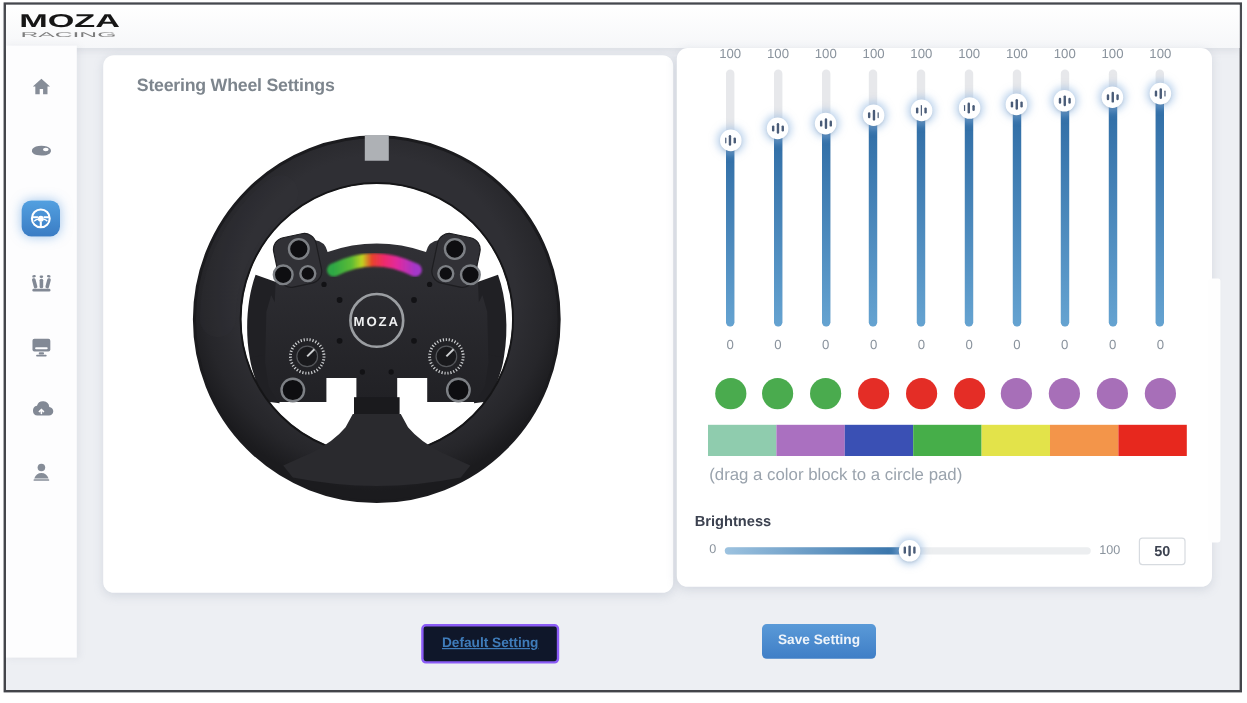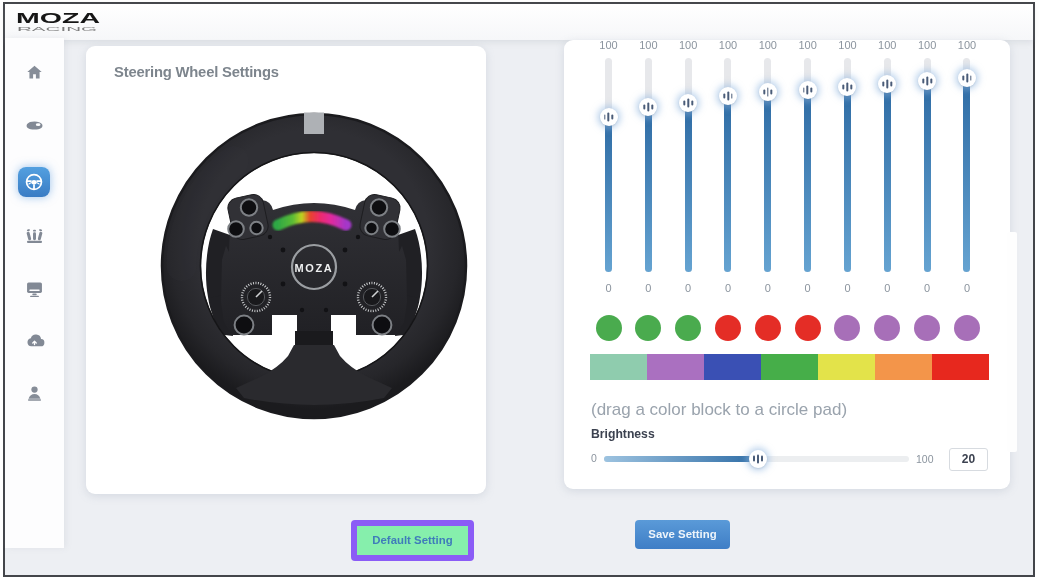--- a/index.html
+++ b/index.html
@@ -14,58 +14,58 @@
   
   #sidebar{position:absolute;left:0;top:34px;width:59px;height:510px;background:#fdfdfe;
            box-shadow:2px 0 6px rgba(130,140,160,0.12);}
   .sel{position:absolute;left:13px;top:129px;width:32px;height:30px;border-radius:8px;
        background:linear-gradient(#53a0e0,#3a7cc4);box-shadow:0 0 10px rgba(80,150,220,.55);}
   .si{position:absolute;left:19px;width:21px;height:21px;}
   .wi{position:absolute;left:18px;top:133px;width:22px;height:22px;}
   
   .card{position:absolute;background:#fff;border-radius:9px;
         box-shadow:0 2px 8px rgba(140,150,170,0.25);}
-  #cardL{left:81px;top:42px;width:400px;height:448px;}
+  #cardL{left:81px;top:42px;width:475px;height:448px;}
   #cardR{left:559px;top:36px;width:446px;height:449px;}
   #scrollnub{position:absolute;left:1002px;top:228px;width:10px;height:220px;background:#fefefe;border-radius:2px;}
   #title{position:absolute;left:28px;top:18px;font-size:14.8px;font-weight:bold;color:#7d858d;letter-spacing:-0.2px;}
   
   .sl-label{position:absolute;width:40px;text-align:center;font-size:11px;color:#8b949e;}
   .track{position:absolute;width:7px;border-radius:3.5px;background:#e7e8eb;}
   .fill{position:absolute;width:7px;border-radius:3.5px;
         background:linear-gradient(#2e6ba4,#65a3d1);}
   .thumb{position:absolute;width:18px;height:18px;border-radius:50%;background:#fff;
          box-shadow:0 0 6px 3px rgba(150,185,225,.55),0 1px 2px rgba(0,0,0,.15);}
   .ticon{position:absolute;left:50%;top:50%;transform:translate(-50%,-50%);display:flex;align-items:center;gap:2px;}
   .ticon i{display:block;width:1.8px;border-radius:1px;background:#4a5c78;}
   .ticon i:nth-child(1){height:5.5px;}
   .ticon i:nth-child(2){height:9px;}
   .ticon i:nth-child(3){height:5.5px;}
   .pad{position:absolute;width:26px;height:26px;border-radius:50%;}
   
   #strip{position:absolute;left:26px;top:314px;width:399px;height:26px;display:flex;}
   #strip div{flex:1;}
-  #hint{position:absolute;left:27px;top:360px;font-size:17px;color:#9aa3ad;}
-  #bright{position:absolute;left:27px;top:387px;font-size:12.2px;font-weight:bold;color:#3c4250;}
+  #hint{position:absolute;left:27px;top:347px;font-size:14px;color:#9aa3ad;}
+  #bright{position:absolute;left:15px;top:387px;font-size:12.2px;font-weight:bold;color:#3c4250;}
   
   #b0{position:absolute;left:27px;top:412px;font-size:10.5px;color:#8b949e;}
   #b100{position:absolute;left:352px;top:413px;font-size:10.5px;color:#8b949e;}
   #btrack{position:absolute;left:40px;top:415.5px;width:305px;height:6px;border-radius:3px;background:#eceef0;}
   #bfill{position:absolute;left:40px;top:415.5px;width:154px;height:6px;border-radius:3px;
          background:linear-gradient(90deg,#9dc3e0,#2f6da6);}
   #bthumb{left:185px;top:409.5px;}
   #bthumb .ticon{flex-direction:row;}
   #bthumb .ticon i{width:2px;}
   #valbox{position:absolute;left:385px;top:408px;width:37px;height:21px;border:1px solid #d7dbe0;
           border-radius:3px;background:#fff;font-size:12px;font-weight:bold;color:#3c4250;
           text-align:center;line-height:20px;}
   
   .btn{position:absolute;top:516px;height:29px;border-radius:4px;font-size:11.4px;font-weight:bold;
        text-align:center;line-height:29px;}
-  .ghost{background:#86efac;border:6px solid #8b5cf6;color:#3f7cba;}
+  .ghost{background:#0f172a;border:2px solid #8b5cf6;color:#3f7cba;text-decoration:underline;}
   #btn1{left:346px;width:111px;}
   #btn2{left:488px;width:113px;}
   #btn3{left:630px;width:95px;background:linear-gradient(#5a9ad8,#3f7ec6);color:#eef4fa;}
 </style>
 </head>
 <body>
 <div id="page">
   <div id="frame">
     <div id="header"></div>
     <div id="logo">
@@ -351,19 +351,19 @@
       <div id="btrack"></div>
       <div id="bfill"></div>
       <div class="thumb" id="bthumb">
           <div class="ticon">
             <i></i>
             <i></i>
             <i></i>
           </div>
         </div>
       <div id="b100">100</div>
-      <div id="valbox">20</div>
+      <div id="valbox">50</div>
     </div>
     <div id="scrollnub"></div>
     <div class="btn ghost" id="btn1">Default Setting</div>
     <div class="btn" id="btn3">Save Setting</div>
   </div>
 </div>
 
 </body></html>

